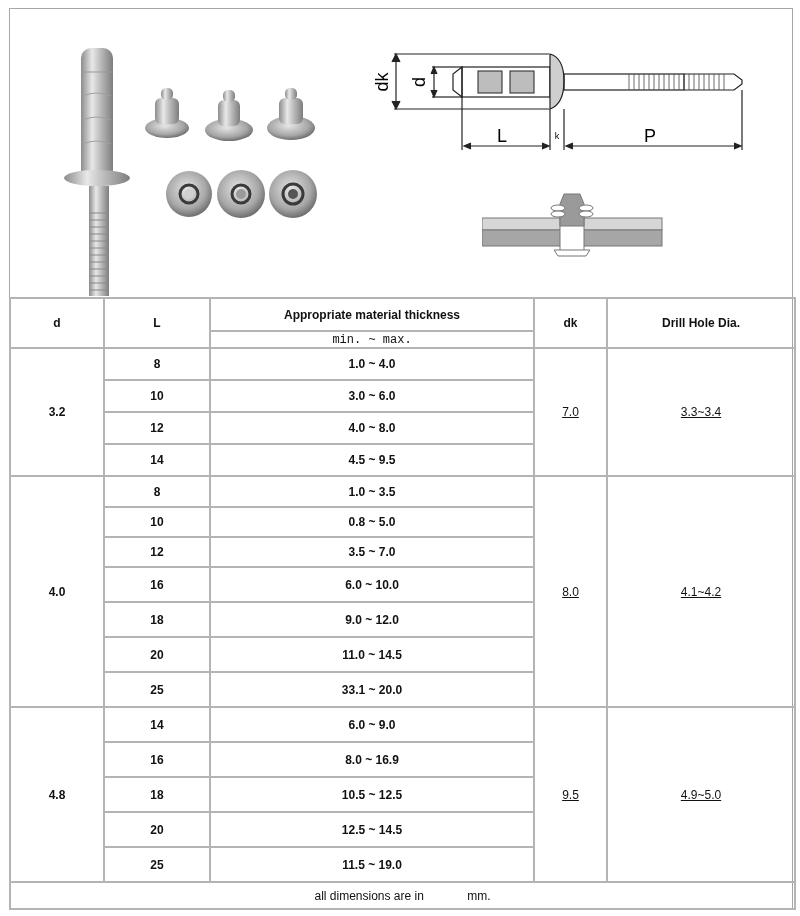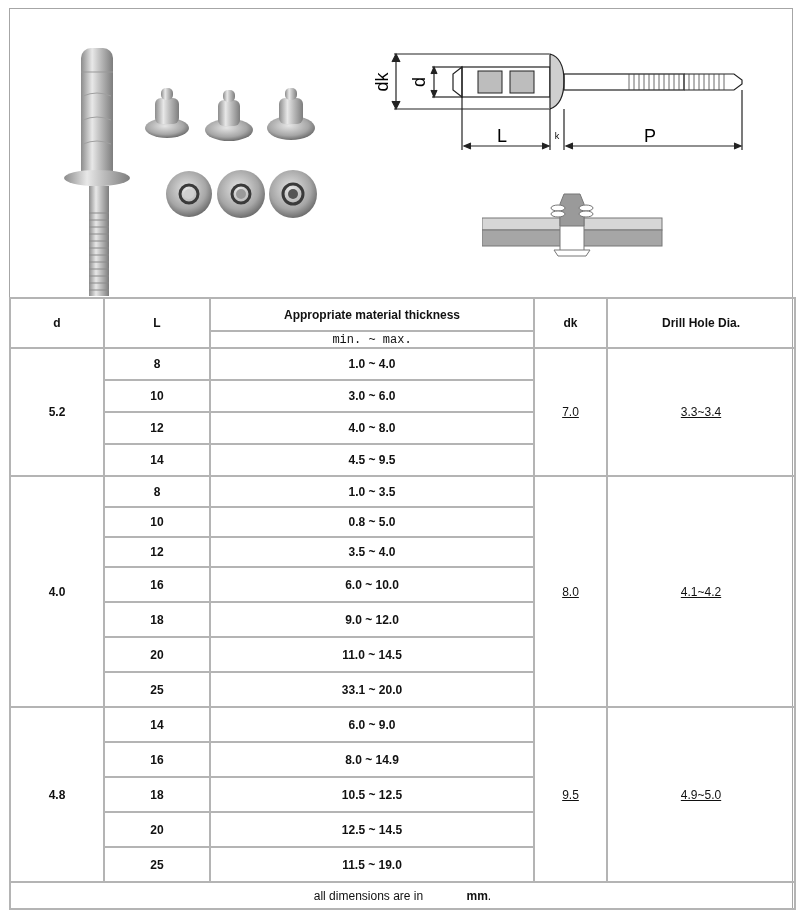--- a/index.html
+++ b/index.html
@@ -5,21 +5,21 @@
   html, body { margin: 0; padding: 0; background: #ffffff; }
   body { width: 800px; height: 916px; position: relative; font-family: "Liberation Sans", sans-serif; color: #111; }
   .frame { position: absolute; left: 9px; top: 8px; width: 784px; height: 901px; border: 1px solid #a6a6a6; box-sizing: border-box; }
   .image-area { position: absolute; left: 9px; top: 8px; width: 784px; height: 289px; }
   table.spec { position: absolute; left: 9px; top: 297px; width: 785px; border-collapse: collapse; table-layout: fixed; }
   table.spec td { border: 2px solid #b4b4b4; text-align: center; vertical-align: middle; padding: 0; font-size: 12px; }
   .b { font-weight: bold; }
   .hdr { font-weight: bold; font-size: 12px; }
   .sub { font-size: 12px; height: 15px; font-family: Liberation Mono, monospace; }
   .norm { font-weight: normal; text-decoration: underline; }
-  .foot strong { font-weight: bold; margin-left: 40px; }
+  .foot strong { font-weight: normal; margin-left: 40px; }
 </style>
 </head>
 <body>
 
 <div class="frame"></div>
 
 <div class="image-area">
 
   <svg width="320" height="289" style="position:absolute;left:0;top:0;">
     <defs>
@@ -188,21 +188,21 @@
       <td rowspan="2" class="hdr">d</td>
       <td rowspan="2" class="hdr">L</td>
       <td class="hdr">Appropriate material thickness</td>
       <td rowspan="2" class="hdr">dk</td>
       <td rowspan="2" class="hdr">Drill Hole Dia.</td>
     </tr>
     <tr>
       <td class="sub">min. ~ max.</td>
     </tr>
   <tr style="height: 32px;">
-        <td rowspan="4" class="b">5.2</td>
+        <td rowspan="4" class="b">3.2</td>
         <td class="b">8</td>
         <td class="b">1.0 ~ 4.0</td>
         <td rowspan="4" class="norm">7.0</td>
         <td rowspan="4" class="norm">3.3~3.4</td>
       </tr>
       <tr style="height: 32px;">
         <td class="b">10</td>
         <td class="b">3.0 ~ 6.0</td>
       </tr>
       <tr style="height: 32px;">
@@ -219,21 +219,21 @@
         <td class="b">1.0 ~ 3.5</td>
         <td rowspan="7" class="norm">8.0</td>
         <td rowspan="7" class="norm">4.1~4.2</td>
       </tr>
       <tr style="height: 30px;">
         <td class="b">10</td>
         <td class="b">0.8 ~ 5.0</td>
       </tr>
       <tr style="height: 30px;">
         <td class="b">12</td>
-        <td class="b">3.5 ~ 4.0</td>
+        <td class="b">3.5 ~ 7.0</td>
       </tr>
       <tr style="height: 35px;">
         <td class="b">16</td>
         <td class="b">6.0 ~ 10.0</td>
       </tr>
       <tr style="height: 35px;">
         <td class="b">18</td>
         <td class="b">9.0 ~ 12.0</td>
       </tr>
       <tr style="height: 35px;">
@@ -246,21 +246,21 @@
       </tr>
       <tr style="height: 35px;">
         <td rowspan="5" class="b">4.8</td>
         <td class="b">14</td>
         <td class="b">6.0 ~ 9.0</td>
         <td rowspan="5" class="norm">9.5</td>
         <td rowspan="5" class="norm">4.9~5.0</td>
       </tr>
       <tr style="height: 35px;">
         <td class="b">16</td>
-        <td class="b">8.0 ~ 14.9</td>
+        <td class="b">8.0 ~ 16.9</td>
       </tr>
       <tr style="height: 35px;">
         <td class="b">18</td>
         <td class="b">10.5 ~ 12.5</td>
       </tr>
       <tr style="height: 35px;">
         <td class="b">20</td>
         <td class="b">12.5 ~ 14.5</td>
       </tr>
       <tr style="height: 35px;">

